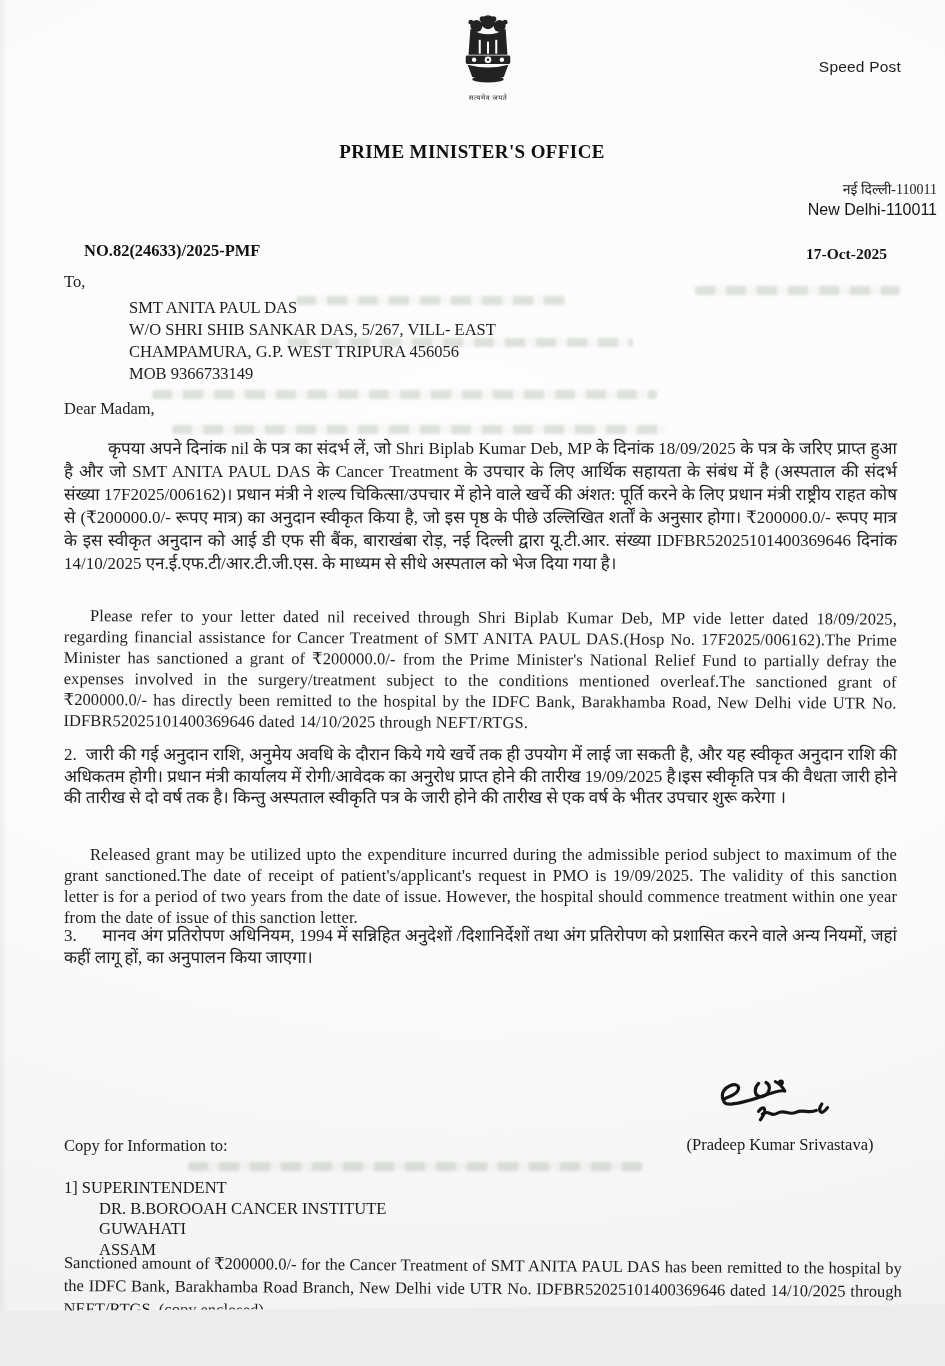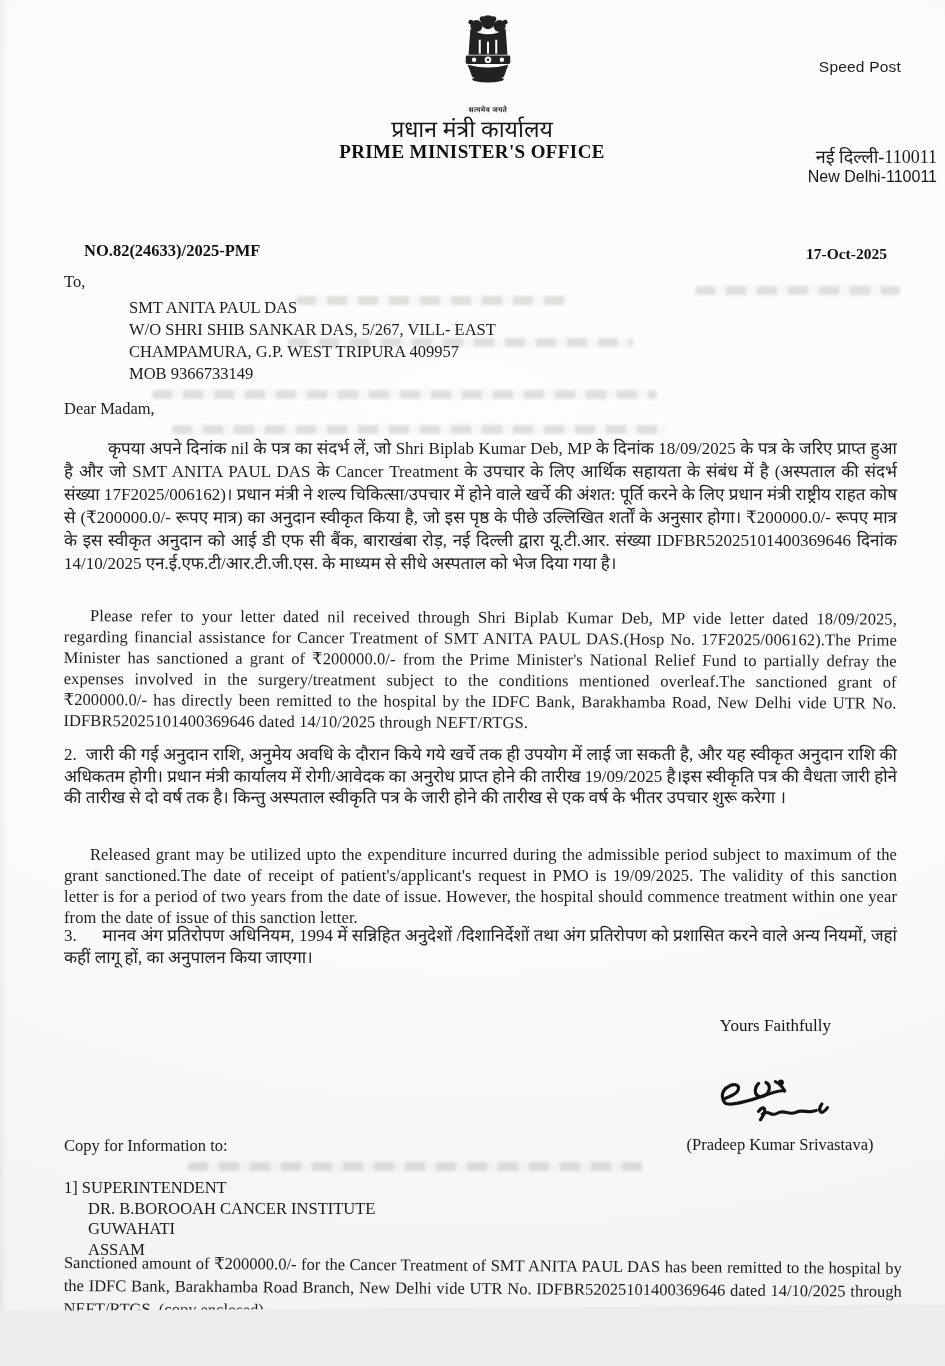--- a/index.html
+++ b/index.html
@@ -5,26 +5,26 @@
   html,body{margin:0;padding:0;}
   body{width:945px;height:1366px;overflow:hidden;background:#e8e8e8;}
   .page{position:relative;width:945px;height:1366px;overflow:hidden;
         background:radial-gradient(1300px 900px at 50% 32%, #fdfdfd 0%, #fbfbfb 55%, #f3f3f3 100%);
         font-family:"Liberation Serif","DejaVu Serif",serif;color:#222;}
   .abs{position:absolute;}
   
   .speed-post{top:58px;right:44px;font-family:"Liberation Sans","DejaVu Sans",sans-serif;
               font-size:15.5px;color:#1d1d1d;letter-spacing:.2px;}
   .emblem{top:12px;left:452px;width:72px;text-align:center;}
-  .emblem-motto{display:block;font-size:7px;color:#2a2a2a;margin-top:13px;letter-spacing:.5px;font-weight:bold;}
+  .emblem-motto{display:block;font-size:7px;color:#2a2a2a;margin-top:1px;letter-spacing:.5px;}
   .office-hindi{top:112px;left:302px;width:340px;text-align:center;font-size:23px;color:#161616;}
   .office-english{top:141px;left:302px;width:340px;text-align:center;font-weight:bold;
                   font-size:19px;letter-spacing:.4px;color:#101010;}
   .city-block{top:147px;right:8px;text-align:right;line-height:20px;}
-  .city-hindi{font-size:18px;color:#1b1b1b;}
+  .city-hindi{font-size:14px;color:#1b1b1b;margin-top:33px;}
   .city-english{font-family:"Liberation Sans","DejaVu Sans",sans-serif;font-size:16px;color:#161616;}
   
   .ref-no{top:241px;left:64px;font-weight:bold;font-size:16.5px;color:#111;margin-left:20px;}
   .letter-date{top:245px;left:806px;font-weight:bold;font-size:15.5px;color:#111;}
   
   .to-label{top:272px;left:64px;font-size:16.5px;}
   .recipient{top:297px;left:129px;font-size:16.5px;line-height:22px;color:#1c1c1c;}
   .greeting{top:399px;left:64px;font-size:16.5px;}
   
   .para{left:64px;width:833px;text-align:justify;color:#1e1e1e;}
@@ -39,21 +39,21 @@
   .closing{top:1016px;left:64px;width:833px;text-align:right;padding-right:66px;
            box-sizing:border-box;font-size:17px;color:#161616;}
   
   .sig-block{top:1076px;left:640px;width:280px;text-align:center;color:#191919;}
   .sig-block svg{display:block;margin:0 auto 4px auto;}
   .sig-name{font-size:16.5px;line-height:21px;}
   .sig-title{font-size:16.5px;line-height:21px;}
   
   .copy-heading{top:1136px;left:64px;font-size:16.5px;}
   .copy-list{top:1178px;left:64px;font-size:16.5px;line-height:20.5px;color:#1a1a1a;}
-  .copy-list .ind{margin-left:24px;}
+  .copy-list .ind{margin-left:35px;}
   .copy-note{top:1251px;left:64px;width:838px;font-size:16.5px;line-height:23px;
              text-align:justify;color:#1c1c1c;transform:rotate(.4deg);transform-origin:0 0;}
   
   .smudge{position:absolute;height:9px;border-radius:4px;filter:blur(1.4px);
           background:repeating-linear-gradient(90deg, rgba(130,145,122,.26) 0 20px,
                      rgba(130,145,122,.05) 20px 31px);}
   
   .scan-band{position:absolute;left:-6px;top:1311px;width:960px;height:70px;background:#ececec;
              transform:rotate(-.4deg);transform-origin:0 0;z-index:6;}
   .edge-shade{position:absolute;left:0;top:0;width:7px;height:1366px;
@@ -94,47 +94,45 @@
         <rect x="39.8" y="30" width="2.2" height="15"></rect>
         <circle cx="32" cy="51.5" r="3.6"></circle>
         <circle cx="17" cy="51.5" r="2.4"></circle>
         <circle cx="47" cy="51.5" r="2.4"></circle>
       </g>
       <circle cx="32" cy="51.5" r="1.3" fill="#222222"></circle>
     </svg>
     <span class="emblem-motto">सत्यमेव जयते</span>
   </div>
 
-  <div class="abs office-hindi">प्रधान मंत्री कार्यालय</div>
   <div class="abs office-english">PRIME MINISTER'S OFFICE</div>
 
   <div class="abs city-block">
     <div class="city-hindi">नई दिल्ली-110011</div>
     <div class="city-english">New Delhi-110011</div>
   </div>
 
   <div class="abs ref-no">NO.82(24633)/2025-PMF</div>
   <div class="abs letter-date">17-Oct-2025</div>
 
   <div class="abs to-label">To,</div>
   <div class="abs recipient">
     <div>SMT ANITA PAUL DAS</div>
     <div>W/O SHRI SHIB SANKAR DAS, 5/267, VILL- EAST</div>
-    <div>CHAMPAMURA, G.P. WEST TRIPURA 409957</div>
+    <div>CHAMPAMURA, G.P. WEST TRIPURA 456056</div>
     <div>MOB 9366733149</div>
   </div>
   <div class="abs greeting">Dear Madam,</div>
 
   <div class="abs para hi p1h">कृपया अपने दिनांक nil के पत्र का संदर्भ लें, जो Shri Biplab Kumar Deb, MP के दिनांक 18/09/2025 के पत्र के जरिए प्राप्त हुआ है और जो SMT ANITA PAUL DAS के Cancer Treatment के उपचार के लिए आर्थिक सहायता के संबंध में है (अस्पताल की संदर्भ संख्या 17F2025/006162)। प्रधान मंत्री ने शल्य चिकित्सा/उपचार में होने वाले खर्चे की अंशत: पूर्ति करने के लिए प्रधान मंत्री राष्ट्रीय राहत कोष से (₹200000.0/- रूपए मात्र)  का अनुदान स्वीकृत किया है, जो इस पृष्ठ के पीछे उल्लिखित शर्तों के अनुसार होगा। ₹200000.0/- रूपए मात्र के इस स्वीकृत अनुदान को आई डी एफ सी बैंक, बाराखंबा रोड़, नई दिल्ली द्वारा यू.टी.आर. संख्या IDFBR52025101400369646 दिनांक 14/10/2025 एन.ई.एफ.टी/आर.टी.जी.एस. के माध्यम से सीधे अस्पताल को भेज दिया गया है।</div>
   <div class="abs para en p1e">Please refer to your letter dated nil received through Shri Biplab Kumar Deb, MP vide letter dated 18/09/2025, regarding financial assistance for Cancer Treatment of SMT ANITA PAUL DAS.(Hosp No. 17F2025/006162).The Prime Minister has sanctioned a grant of  ₹200000.0/-  from the Prime Minister's National Relief Fund to partially defray the expenses involved in the surgery/treatment subject to the conditions mentioned overleaf.The sanctioned grant of ₹200000.0/-  has directly been remitted to the hospital by the IDFC Bank, Barakhamba Road, New Delhi vide UTR No. IDFBR52025101400369646 dated 14/10/2025 through NEFT/RTGS.</div>
   <div class="abs para hi p2h">2.&nbsp;&nbsp;जारी की गई अनुदान राशि, अनुमेय अवधि के दौरान किये गये खर्चे तक ही उपयोग में लाई जा सकती है, और यह स्वीकृत अनुदान राशि की अधिकतम होगी। प्रधान मंत्री कार्यालय में रोगी/आवेदक का अनुरोध प्राप्त होने की तारीख 19/09/2025 है।इस स्वीकृति पत्र की वैधता जारी होने की तारीख से दो वर्ष तक है। किन्तु अस्पताल स्वीकृति पत्र के जारी होने की तारीख से एक वर्ष के भीतर उपचार शुरू करेगा ।</div>
   <div class="abs para en p2e">Released grant may be utilized upto the expenditure incurred during the admissible period subject to maximum of the grant sanctioned.The date of receipt of patient's/applicant's request in PMO is 19/09/2025. The validity of this sanction letter is for a period of two years from the date of issue. However, the hospital should commence treatment within one year from the date of issue of this sanction letter.</div>
   <div class="abs para hi p3h">3.&nbsp;&nbsp;&nbsp;&nbsp;&nbsp;&nbsp;मानव अंग प्रतिरोपण अधिनियम, 1994 में सन्निहित अनुदेशों /दिशानिर्देशों तथा अंग प्रतिरोपण को प्रशासित करने वाले अन्य नियमों, जहां कहीं लागू हों, का अनुपालन किया जाएगा।</div>
 
-  <div class="abs closing">Yours Faithfully</div>
 
   <div class="abs sig-block">
     <svg width="150" height="54" viewBox="0 0 150 58">
       <g fill="none" stroke="#151515" stroke-width="3.4" stroke-linecap="round">
         <path d="M14,26 C8,10 34,4 30,15 C27,23 12,22 15,28 C18,34 44,26 58,21 C66,18 74,15 80,16"></path>
         <path d="M52,8 C46,14 48,24 56,22 C64,20 66,10 60,7"></path>
         <path d="M70,6 C74,8 78,12 80,16"></path>
         <path d="M52,38 C58,30 62,36 54,47"></path>
         <path d="M56,41 C64,35 64,45 72,40 C80,35 84,43 92,39 C100,35 106,41 114,37"></path>
         <path d="M120,30 C115,37 119,44 126,34"></path>

